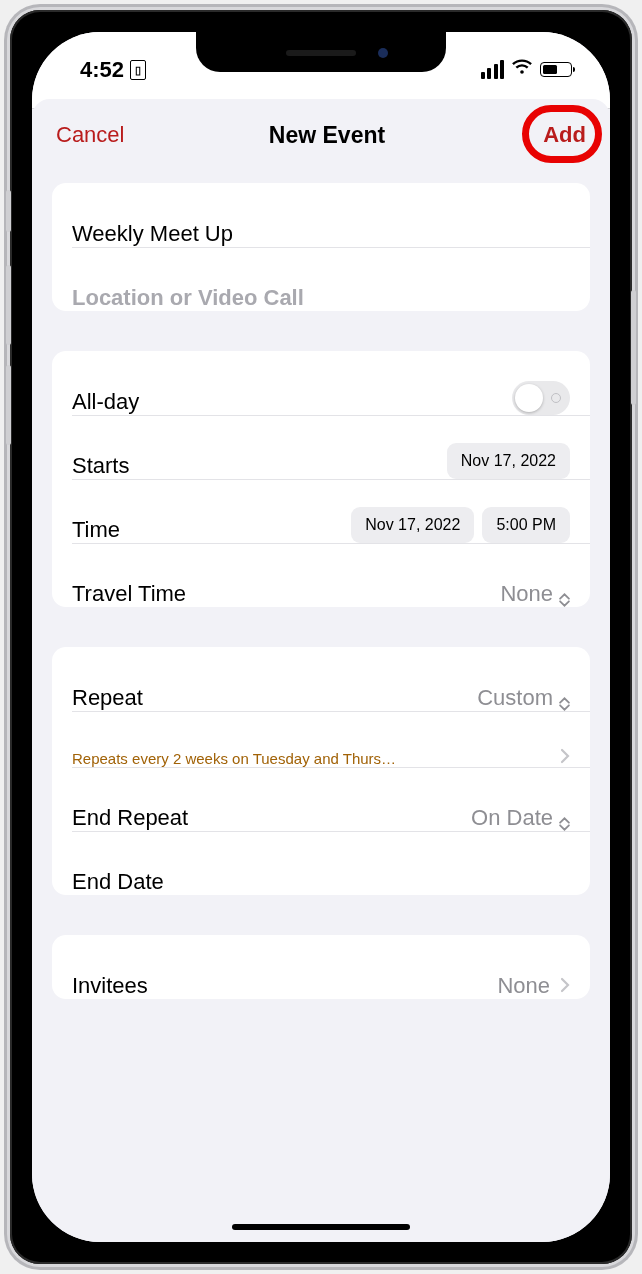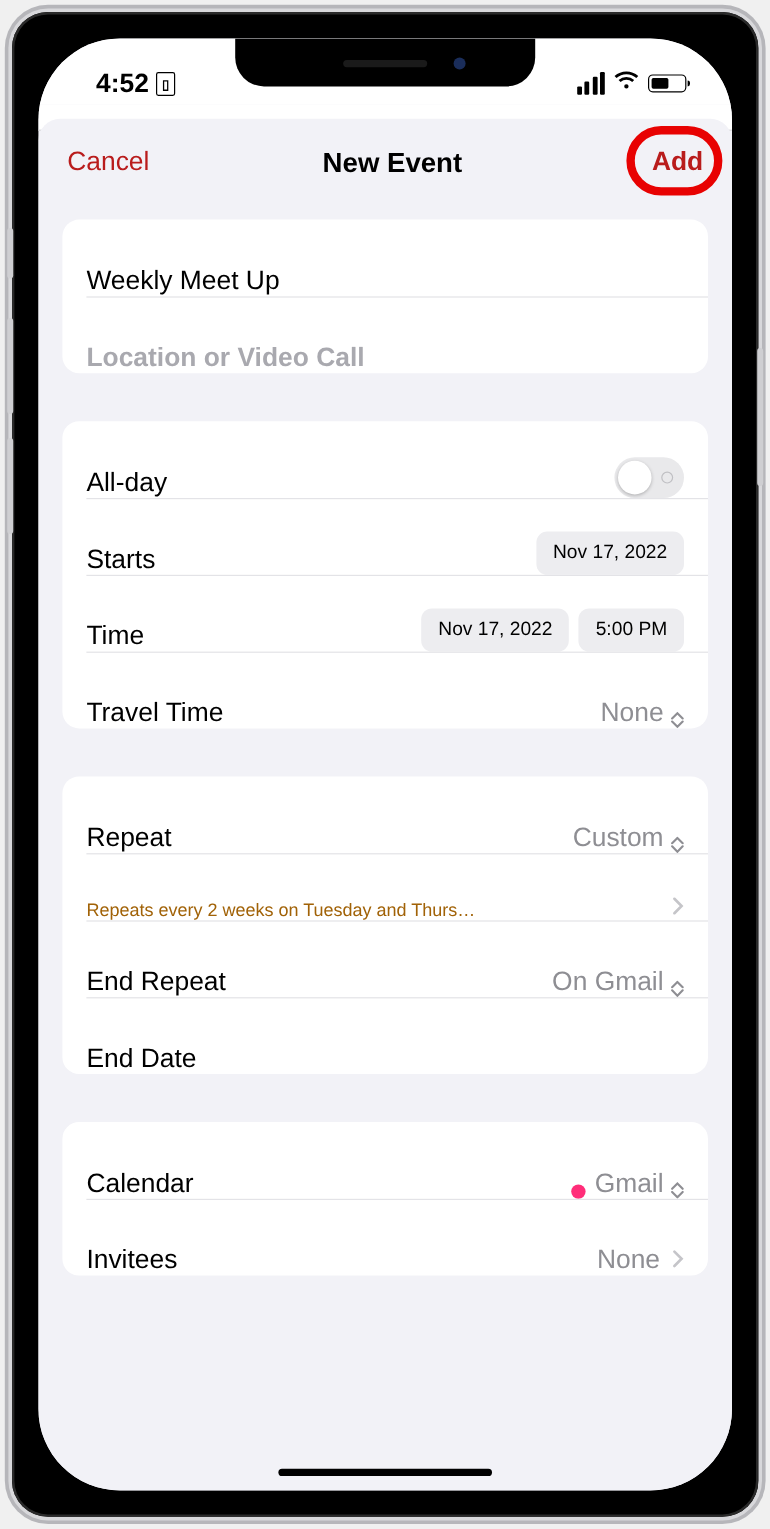--- a/index.html
+++ b/index.html
@@ -436,51 +436,37 @@
             <span class="spacer"></span>
             <span class="chevron">
               <svg width="10" height="16" viewBox="0 0 10 16">
                   <path d="M2 2l6 6-6 6" stroke="#c5c5c9" stroke-width="2.2" fill="none" stroke-linecap="round"></path>
                 </svg>
             </span>
           </div>
           <div class="row">
             <span class="label">End Repeat</span>
             <span class="spacer"></span>
-            <span class="value-gray">On Gmail</span>
+            <span class="value-gray">On Date</span>
             <span class="updown">
               <svg viewBox="0 0 10 6">
                   <path d="M1 5l4-4 4 4" stroke="#8e8e93" stroke-width="1.6" fill="none" stroke-linecap="round"></path>
                 </svg>
               <svg viewBox="0 0 10 6">
                   <path d="M1 1l4 4 4-4" stroke="#8e8e93" stroke-width="1.6" fill="none" stroke-linecap="round"></path>
                 </svg>
             </span>
           </div>
           <div class="row">
             <span class="label">End Date</span>
             <span class="spacer"></span>
           </div>
         </div>
 
         <div class="group" style="margin-bottom:0;">
-          <div class="row">
-            <span class="label">Calendar</span>
-            <span class="spacer"></span>
-            <span class="cal-dot"></span>
-            <span class="value-gray">Gmail</span>
-            <span class="updown">
-              <svg viewBox="0 0 10 6">
-                  <path d="M1 5l4-4 4 4" stroke="#8e8e93" stroke-width="1.6" fill="none" stroke-linecap="round"></path>
-                </svg>
-              <svg viewBox="0 0 10 6">
-                  <path d="M1 1l4 4 4-4" stroke="#8e8e93" stroke-width="1.6" fill="none" stroke-linecap="round"></path>
-                </svg>
-            </span>
-          </div>
           <div class="row">
             <span class="label">Invitees</span>
             <span class="spacer"></span>
             <span class="value-gray">None</span>
             <span class="chevron">
               <svg width="10" height="16" viewBox="0 0 10 16">
                   <path d="M2 2l6 6-6 6" stroke="#c5c5c9" stroke-width="2.2" fill="none" stroke-linecap="round"></path>
                 </svg>
             </span>
           </div>

